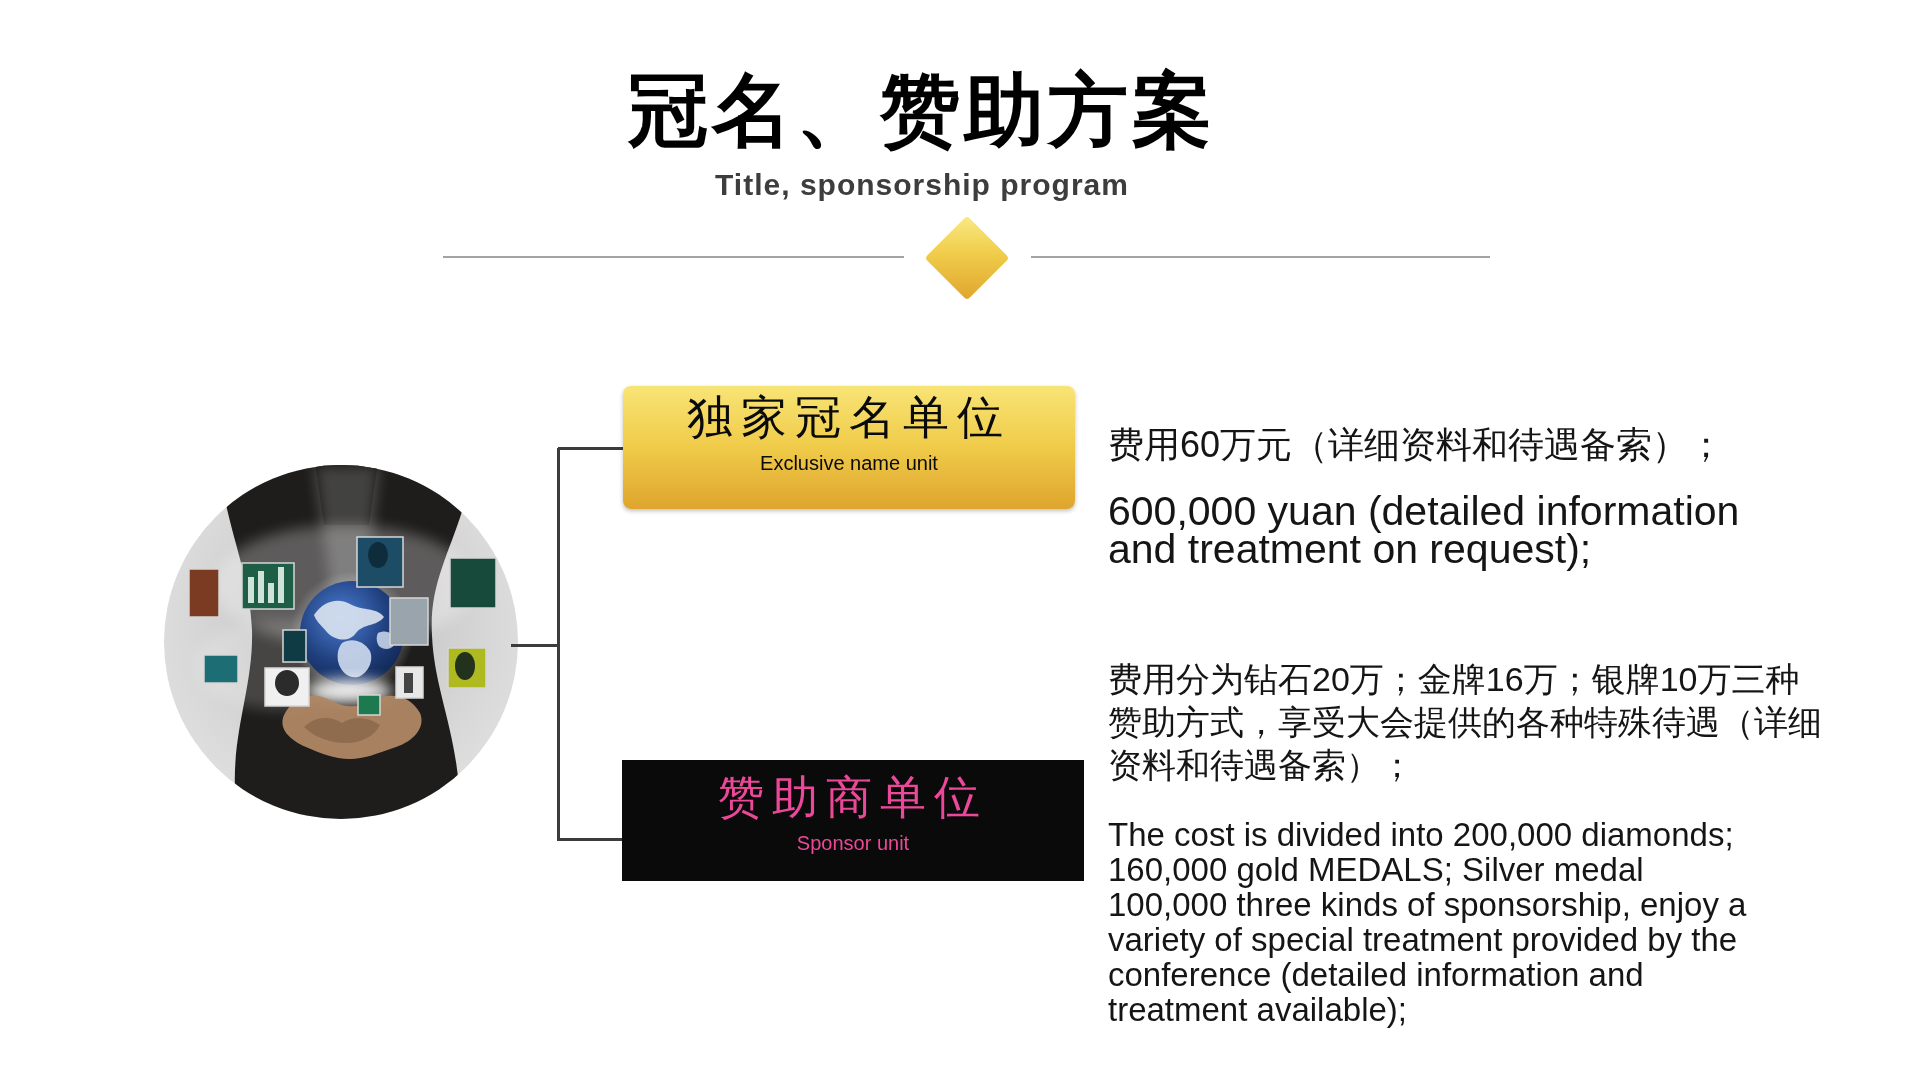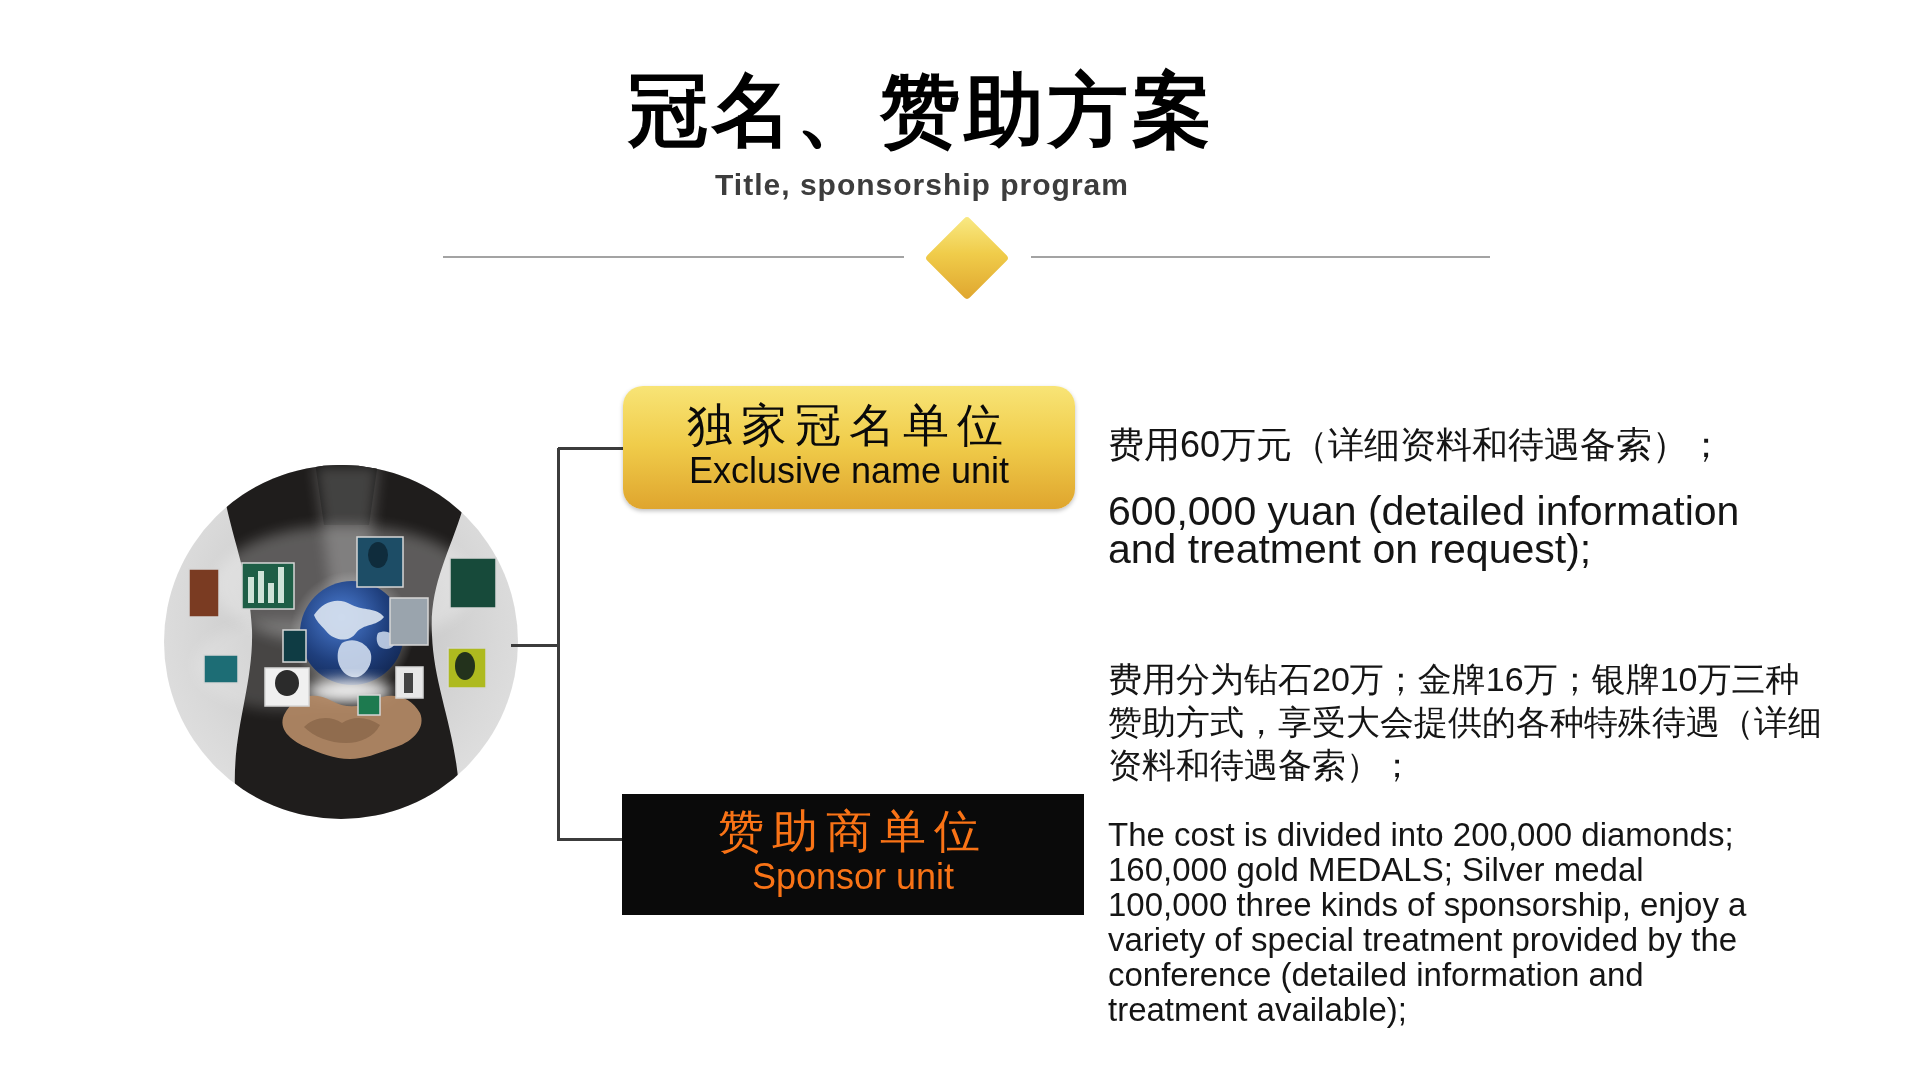--- a/index.html
+++ b/index.html
@@ -31,30 +31,30 @@
   
   .line{position:absolute;background:var(--connector,#3c3c3c);}
   .line.v{left:557px;top:416px;width:3px;height:393px;}
   .line.h-top{left:558px;top:415px;width:67px;height:3px;}
   .line.h-mid{left:511px;top:612px;width:48px;height:3px;}
   .line.h-bot{left:558px;top:806px;width:67px;height:3px;}
   
   .node{position:absolute;text-align:center;box-sizing:border-box;}
   .node .zh{font-family:"DejaVu Serif",serif;}
   .node-gold{
-    left:623px;top:354px;width:452px;height:123px;border-radius:20px;
+    left:623px;top:354px;width:452px;height:123px;border-radius:8px;
     background:linear-gradient(180deg,#f8e476 0%,var(--gold-light,#f0cc4a) 48%,var(--gold-deep,#dfa52e) 100%);
-    box-shadow:0 2px 4px rgba(0,0,0,.25);color:#0a0a0a;padding-top:12px;text-align:center;
+    box-shadow:0 2px 4px rgba(0,0,0,.25);color:#0a0a0a;padding-top:4px;text-align:center;
   }
   .node-black{
-    left:622px;top:762px;width:462px;height:121px;
-    background:var(--black-box,#0a0a0a);color:#f97316;padding-top:10px;
+    left:622px;top:728px;width:462px;height:121px;
+    background:var(--black-box,#0a0a0a);color:#ec4899;padding-top:10px;
   }
   .node .zh{font-size:46px;line-height:54px;letter-spacing:8px;}
-  .node .en{font-size:36px;line-height:34px;margin-top:2px;}
+  .node .en{font-size:20px;line-height:34px;margin-top:2px;}
   
   .desc{position:absolute;left:1108px;color:#151515;}
   .desc.zh{font-family:Liberation Sans, sans-serif;}
   .d1-zh{top:391px;width:710px;font-size:36px;line-height:44px;}
   .d1-en{top:460px;width:645px;font-size:41px;line-height:38px;}
   .d2-zh{top:626px;width:714px;font-size:34px;line-height:43px;}
   .d2-en{top:785px;width:652px;font-size:33px;line-height:35px;}
 </style>
 </head>
 <body>

